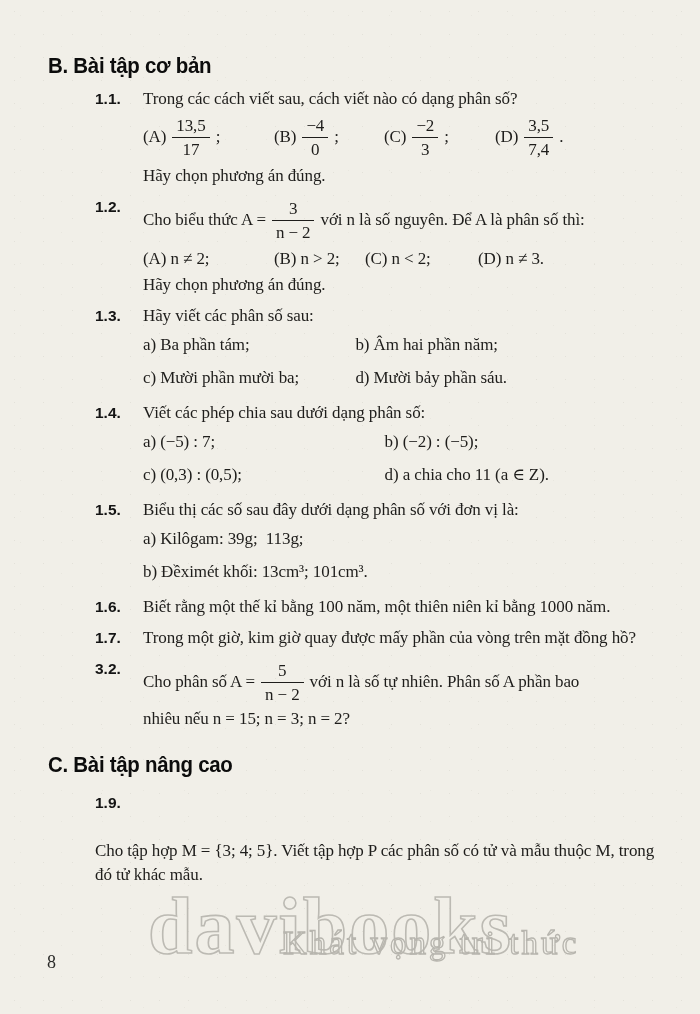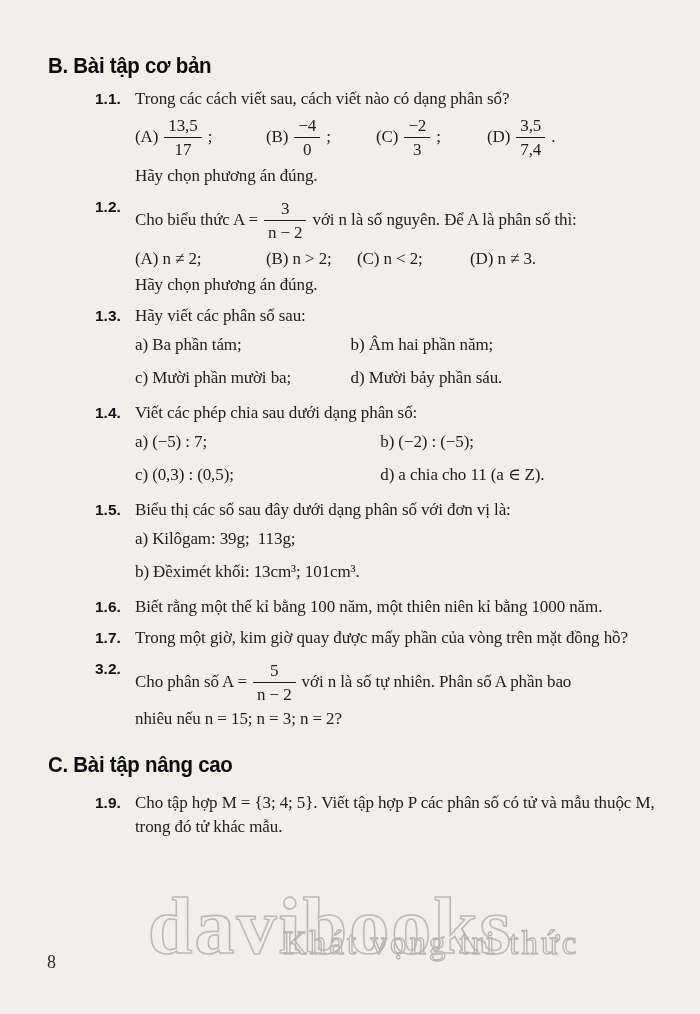--- a/index.html
+++ b/index.html
@@ -15,21 +15,21 @@
   }
   .page{padding:52px 26px 0 48px;}
   .section-title{
     font-family:"Liberation Sans","DejaVu Sans",sans-serif;
     font-weight:bold;font-size:22px;color:#0c0c0c;
     letter-spacing:-0.3px;transform:scaleX(0.93);transform-origin:left center;
     line-height:28px;
   }
   .section-title.c{margin-top:20px;}
   .problems{margin-left:47px;}
-  .problem{display:flex;margin-top:7px;font-size:17px;}
+  .problem{display:flex;margin-top:7px;font-size:17px;gap:8px;}
   .pnum{
     flex:0 0 40px;width:40px;font-family:"Liberation Sans","DejaVu Sans",sans-serif;
     font-weight:bold;font-size:15.5px;color:#141414;line-height:24px;
   }
   .pbody{flex:1;line-height:24px;letter-spacing:-0.1px;}
   .ptext{line-height:24px;}
   .ft{margin-top:2px;}
   
   .frac{display:inline-block;text-align:center;vertical-align:middle;margin:0 6px;}
   .frac .fn{display:block;line-height:21px;padding:0 4px 1px;border-bottom:1.5px solid #1e1d1b;}
@@ -197,21 +197,21 @@
         <div class="ptext">nhiêu nếu n = 15; n = 3; n = 2?</div>
       </div>
     </div>
 
   </div>
 
   <div class="section-title c">C. Bài tập nâng cao</div>
 
   <div class="problems">
 
-    <div class="problem" style="margin-top:12px;">
+    <div class="problem" style="margin-top:12px;flex-direction:column;">
       <span class="pnum">1.9.</span>
       <div class="pbody">
         <div class="ptext">Cho tập hợp M = {3; 4; 5}. Viết tập hợp P các phân số có tử và mẫu thuộc M, trong đó tử khác mẫu.</div>
       </div>
     </div>
   </div>
 
 </div>
 
 <div class="wm-title">davibooks</div>

